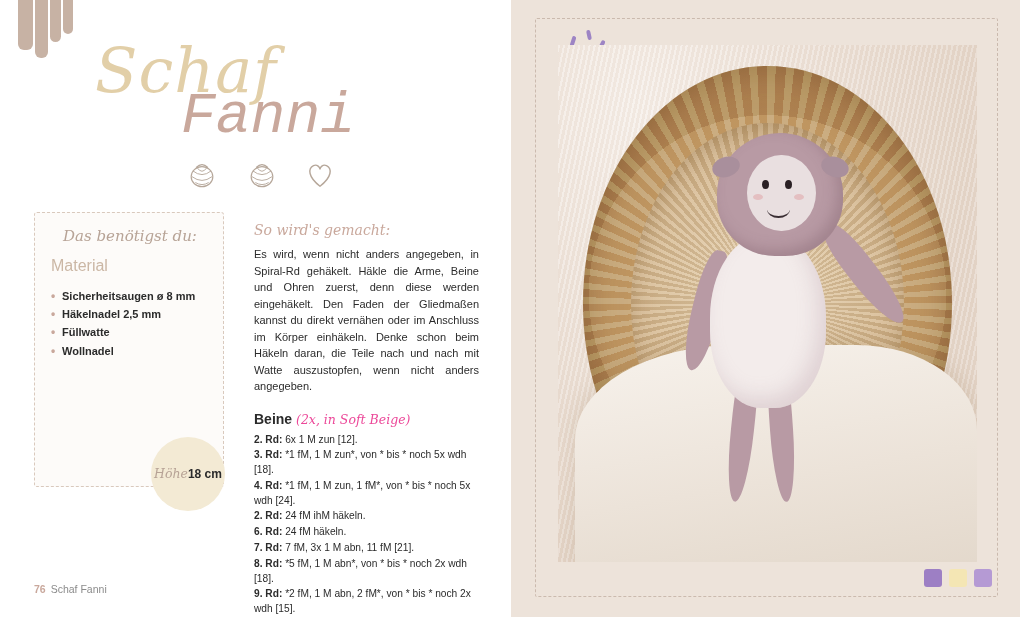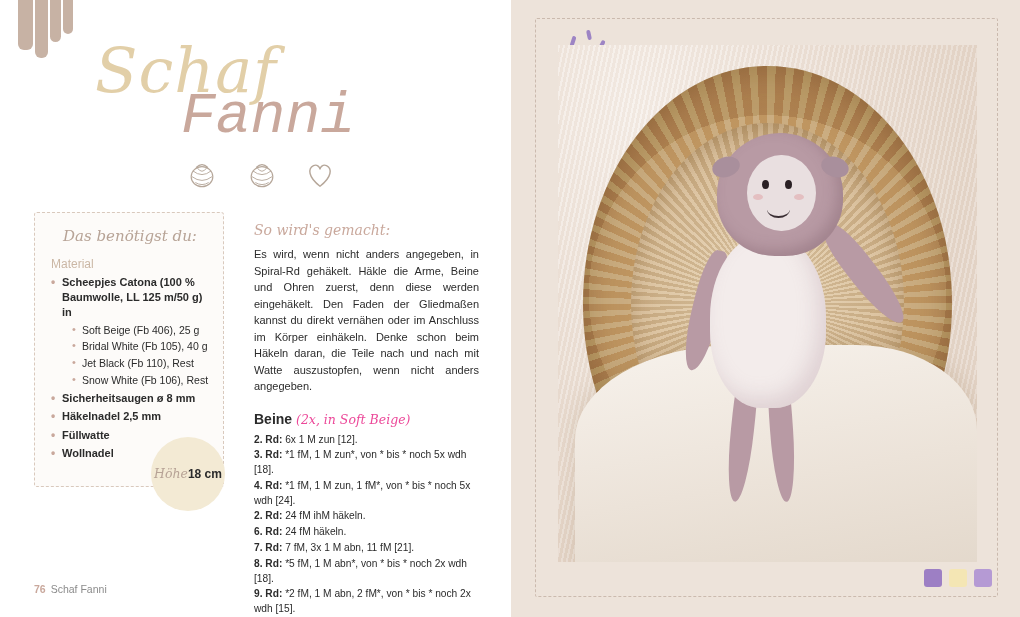--- a/index.html
+++ b/index.html
@@ -66,21 +66,21 @@
     position:absolute; left:34px; top:212px; width:190px; height:275px;
     border:1px dashed #d9c9bd; border-radius:3px;
     background:#fdfbf9;
     padding:14px 14px 10px 16px;
   }
   .mat-title {
     font-family:"DejaVu Serif", serif; font-style:italic;
     color:#b7a396; font-size:15px; text-align:center; margin-bottom:12px;
   }
   .mat-sub {
-    color:#cbb7a5; font-size:12px; margin-bottom:4px;
+    color:#cbb7a5; font-size:16px; margin-bottom:14px;
     font-family:"Liberation Sans", sans-serif;
   }
   ul.mat-list { list-style:none; margin:0; padding:0; }
   ul.mat-list > li {
     position:relative; padding-left:11px; margin-bottom:3px;
     font-size:11px; line-height:1.38; color:#2b2b2b;
   }
   ul.mat-list > li::before {
     content:"\2022"; position:absolute; left:0; top:-1px; color:#c9a89c; font-size:12px;
   }
@@ -282,29 +282,20 @@
       </svg>
       <svg class="heart-ico" viewBox="0 0 32 30">
         <path d="M16 27 C3 17 3 8 9 5 C13 3 16 7 16 9 C16 7 19 3 23 5 C29 8 29 17 16 27 Z" fill="none" stroke="#b6a79a" stroke-width="1.5"></path>
       </svg>
     </div>
 
     <div class="mat-box">
       <div class="mat-title">Das benötigst du:</div>
       <div class="mat-sub">Material</div>
       <ul class="mat-list">
-        <li class="bold">
-          <span>Scheepjes Catona (100 % Baumwolle, LL 125 m/50 g) in</span>
-          <ul class="sub-list">
-            <li>Soft Beige (Fb 406), 25 g</li>
-            <li>Bridal White (Fb 105), 40 g</li>
-            <li>Jet Black (Fb 110), Rest</li>
-            <li>Snow White (Fb 106), Rest</li>
-          </ul>
-        </li>
         <li class="bold">Sicherheitsaugen ø 8 mm</li>
         <li class="bold">Häkelnadel 2,5 mm</li>
         <li class="bold">Füllwatte</li>
         <li class="bold">Wollnadel</li>
       </ul>
     </div>
 
     <div class="badge">
       <div class="b1">Höhe</div>
       <div class="b2">18 cm</div>

